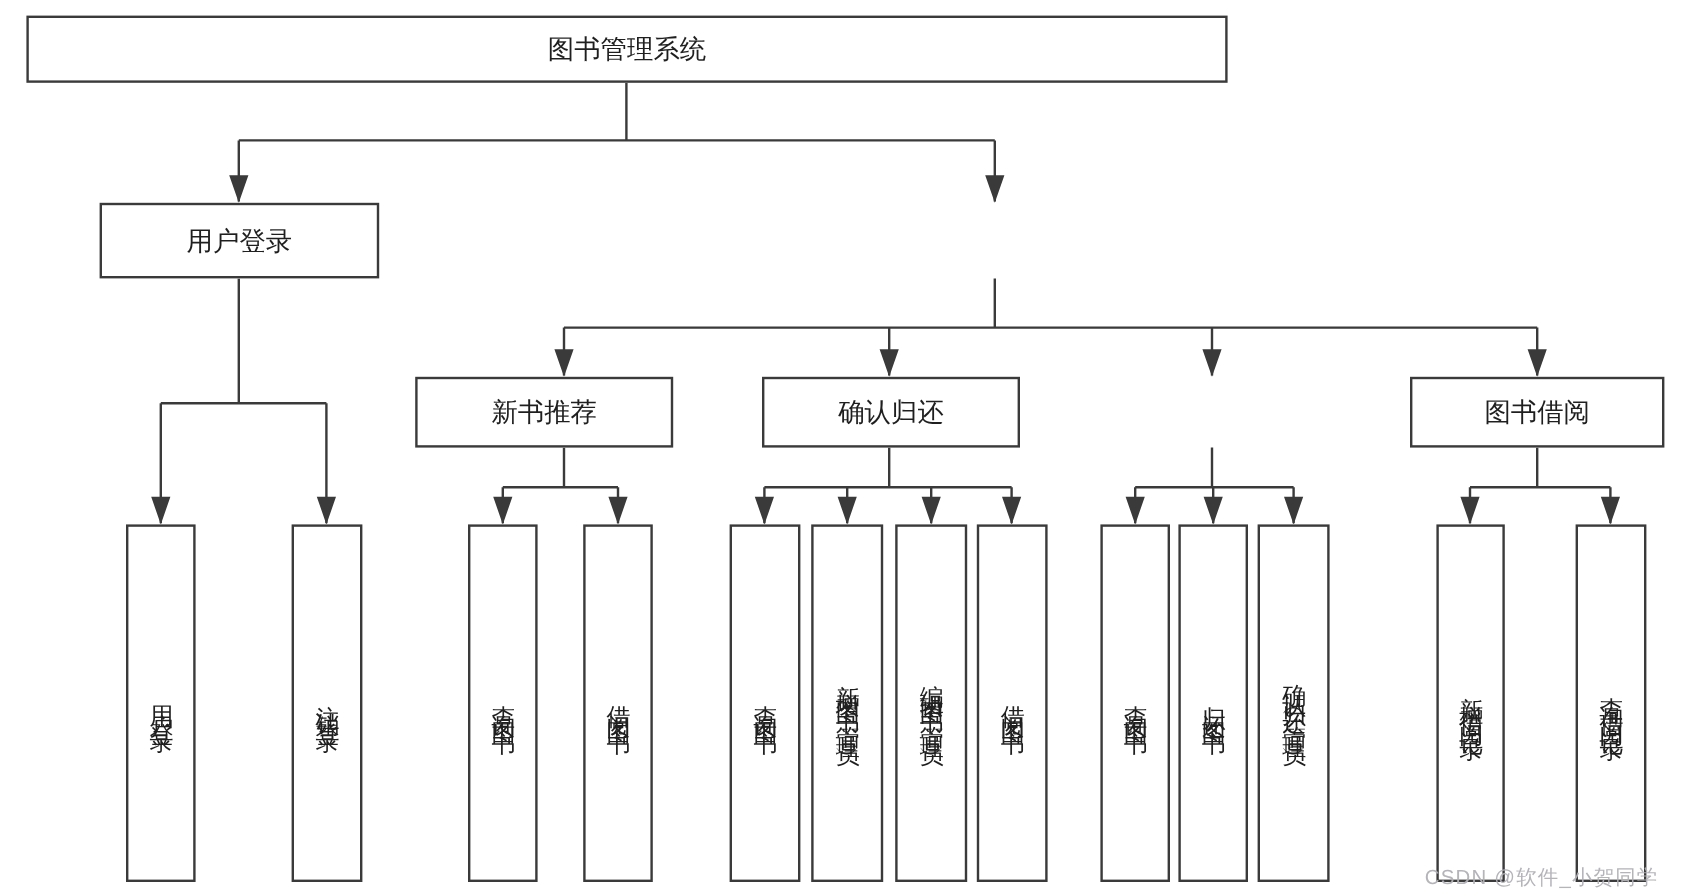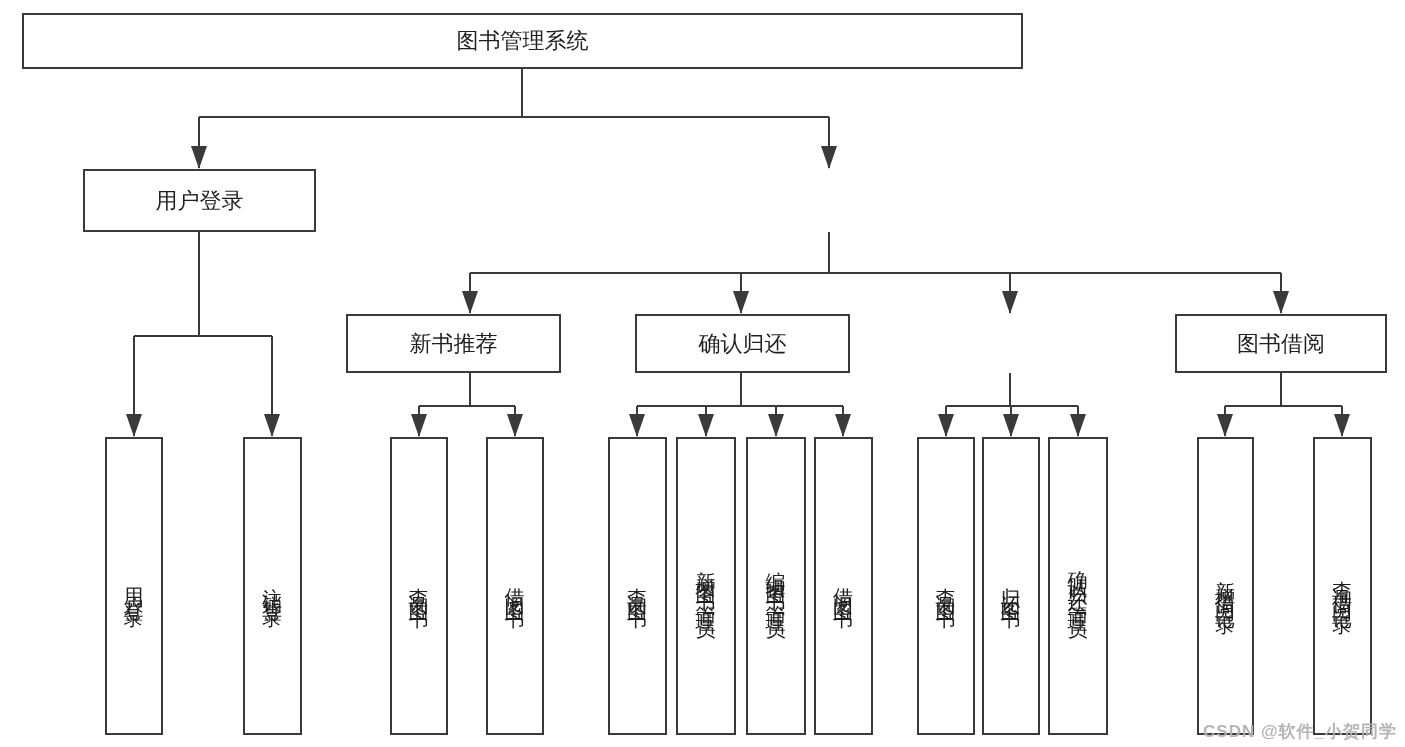--- a/index.html
+++ b/index.html
@@ -54,28 +54,27 @@
   .node.leaf .label {
     writing-mode: vertical-rl;
     text-orientation: mixed;
     font-size: 20px;
     letter-spacing: 7px;
     white-space: nowrap;
   }
 
   .watermark {
     position: absolute;
-    right: 8px;
+    right: 23px;
     bottom: 4px;
     color: var(--watermark);
     font-size: 17px;
     letter-spacing: 1px;
     opacity: 0.95;
     white-space: nowrap;
-    font-weight: bold;
   }
 </style>
 </head>
 <body>
 
 <div class="canvas">
 
   <svg class="connectors" viewBox="0 0 1405 747" xmlns="http://www.w3.org/2000/svg">
     <path class="lines" d="
       M522 69 V117  M199 117 H829  M199 117 V168  M829 117 V168

